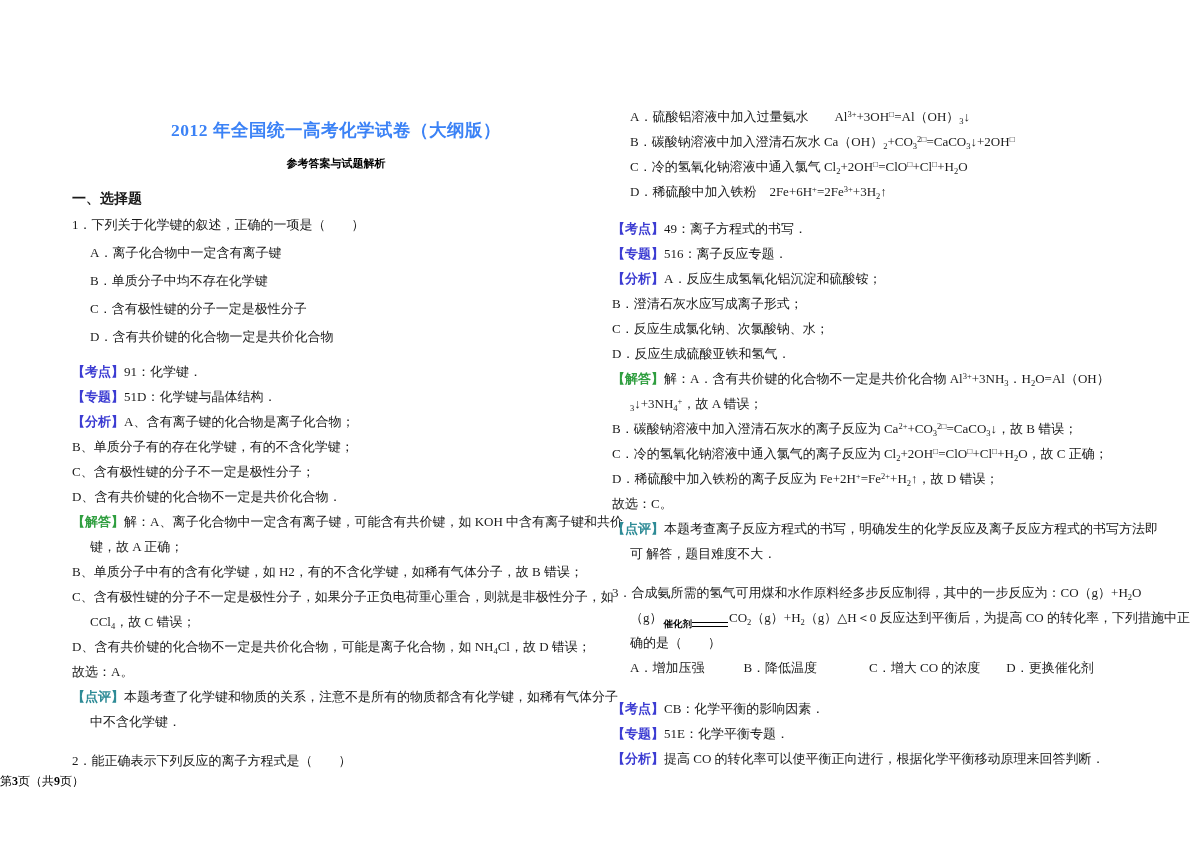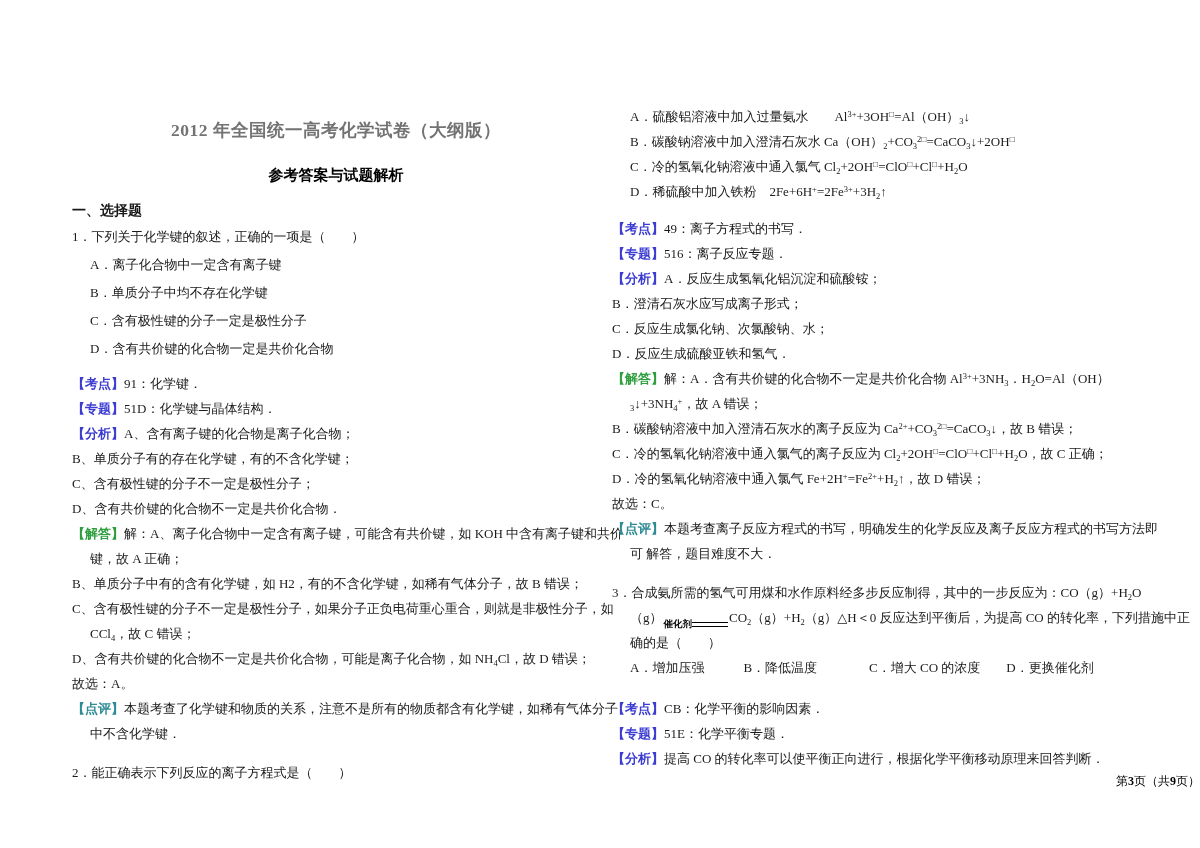--- a/index.html
+++ b/index.html
@@ -10,46 +10,46 @@
     overflow:hidden;
     font-family:"Liberation Serif","DejaVu Serif",serif;
     color:#1a1a1a;
     font-size:13px;
   }
   .col{position:absolute;}
   .col-left{left:72px;top:118px;width:528px;}
   .col-right{left:612px;top:88px;width:534px;}
   .doc-title{
     text-align:center;font-weight:bold;font-size:17.5px;
-    line-height:24px;letter-spacing:0.5px;color:#737373;
+    line-height:24px;letter-spacing:0.5px;color:#3b82f6;
   }
   .doc-subtitle{
-    text-align:center;font-weight:bold;font-size:15px;
-    margin-top:26px;line-height:14px;color:#000;
+    text-align:center;font-weight:bold;font-size:11px;
+    margin-top:14px;line-height:14px;color:#000;
   }
   .blocks{margin-top:16px;}
   .ln{line-height:25px;white-space:nowrap;}
   .ln.wide{line-height:28px;}
   .ln.bold{font-weight:bold;font-size:14px;}
   .ind1{padding-left:18px;}
   sup{font-size:8.5px;line-height:0;vertical-align:4px;letter-spacing:0;}
   sub{font-size:8.5px;line-height:0;vertical-align:-3px;}
   .lab{font-weight:bold;}
   .cat{
     display:inline-flex;align-items:center;
     vertical-align:-5px;margin:0 1px;
   }
   .cat-top{font-size:9.5px;line-height:10px;font-weight:bold;color:#000;}
   .cat-bar{
     width:36px;height:3px;margin-top:1px;
     border-top:1.3px solid #000;border-bottom:1.3px solid #000;
   }
   .footer{
     position:absolute;left:0;top:773px;width:100%;
-    text-align:right;font-size:12px;line-height:16px;color:#000;
+    text-align:left;font-size:12px;line-height:16px;color:#000;
   }
 </style>
 </head>
 <body>
 
 <div class="page">
 
   <div class="col col-left">
     <div class="doc-title">2012 年全国统一高考化学试卷（大纲版）</div>
     <div class="doc-subtitle">参考答案与试题解析</div>
@@ -91,21 +91,21 @@
         <div class="ln"><span class="lab" style="color: rgb(60, 60, 210);">【考点】</span><span>49：离子方程式的书写．</span></div>
         <div class="ln"><span class="lab" style="color: rgb(60, 60, 210);">【专题】</span><span>516：离子反应专题．</span></div>
         <div class="ln"><span class="lab" style="color: rgb(60, 60, 210);">【分析】</span><span>A．反应生成氢氧化铝沉淀和硫酸铵；</span></div>
         <div class="ln"><span>B．澄清石灰水应写成离子形式；</span></div>
         <div class="ln"><span>C．反应生成氯化钠、次氯酸钠、水；</span></div>
         <div class="ln"><span>D．反应生成硫酸亚铁和氢气．</span></div>
         <div class="ln"><span class="lab" style="color: rgb(47, 158, 63);">【解答】</span><span>解：A．含有共价键的化合物不一定是共价化合物 Al</span><sup>3+</sup><span>+3NH</span><sub>3</sub><span>．H</span><sub>2</sub><span>O=Al（OH）</span></div>
         <div class="ln ind1"><sub>3</sub><span>↓+3NH</span><sub>4</sub><sup>+</sup><span>，故 A 错误；</span></div>
         <div class="ln"><span>B．碳酸钠溶液中加入澄清石灰水的离子反应为 Ca</span><sup>2+</sup><span>+CO</span><sub>3</sub><sup>2□</sup><span>=CaCO</span><sub>3</sub><span>↓，故 B 错误；</span></div>
         <div class="ln"><span>C．冷的氢氧化钠溶液中通入氯气的离子反应为 Cl</span><sub>2</sub><span>+2OH</span><sup>□</sup><span>=ClO</span><sup>□</sup><span>+Cl</span><sup>□</sup><span>+H</span><sub>2</sub><span>O，故 C 正确；</span></div>
-        <div class="ln"><span>D．冷的氢氧化钠溶液中通入氯气 Fe+2H</span><sup>+</sup><span>=Fe</span><sup>2+</sup><span>+H</span><sub>2</sub><span>↑，故 D 错误；</span></div>
+        <div class="ln"><span>D．稀硫酸中加入铁粉的离子反应为 Fe+2H</span><sup>+</sup><span>=Fe</span><sup>2+</sup><span>+H</span><sub>2</sub><span>↑，故 D 错误；</span></div>
         <div class="ln"><span>故选：C。</span></div>
         <div class="ln"><span class="lab" style="color: rgb(46, 139, 150);">【点评】</span><span>本题考查离子反应方程式的书写，明确发生的化学反应及离子反应方程式的书写方法即</span></div>
         <div class="ln ind1"><span>可 解答，题目难度不大．</span></div>
         <div style="height: 14px;"></div>
         <div class="ln"><span>3．合成氨所需的氢气可用煤和水作原料经多步反应制得，其中的一步反应为：CO（g）+H</span><sub>2</sub><span>O</span></div>
         <div class="ln ind1"><span>（g）</span><span class="cat">
             <span class="cat-top">催化剂</span>
             <span class="cat-bar"></span>
           </span><span>CO</span><sub>2</sub><span>（g）+H</span><sub>2</sub><span>（g）△H＜0 反应达到平衡后，为提高 CO 的转化率，下列措施中正</span></div>
         <div class="ln ind1"><span>确的是（　　）</span></div>

